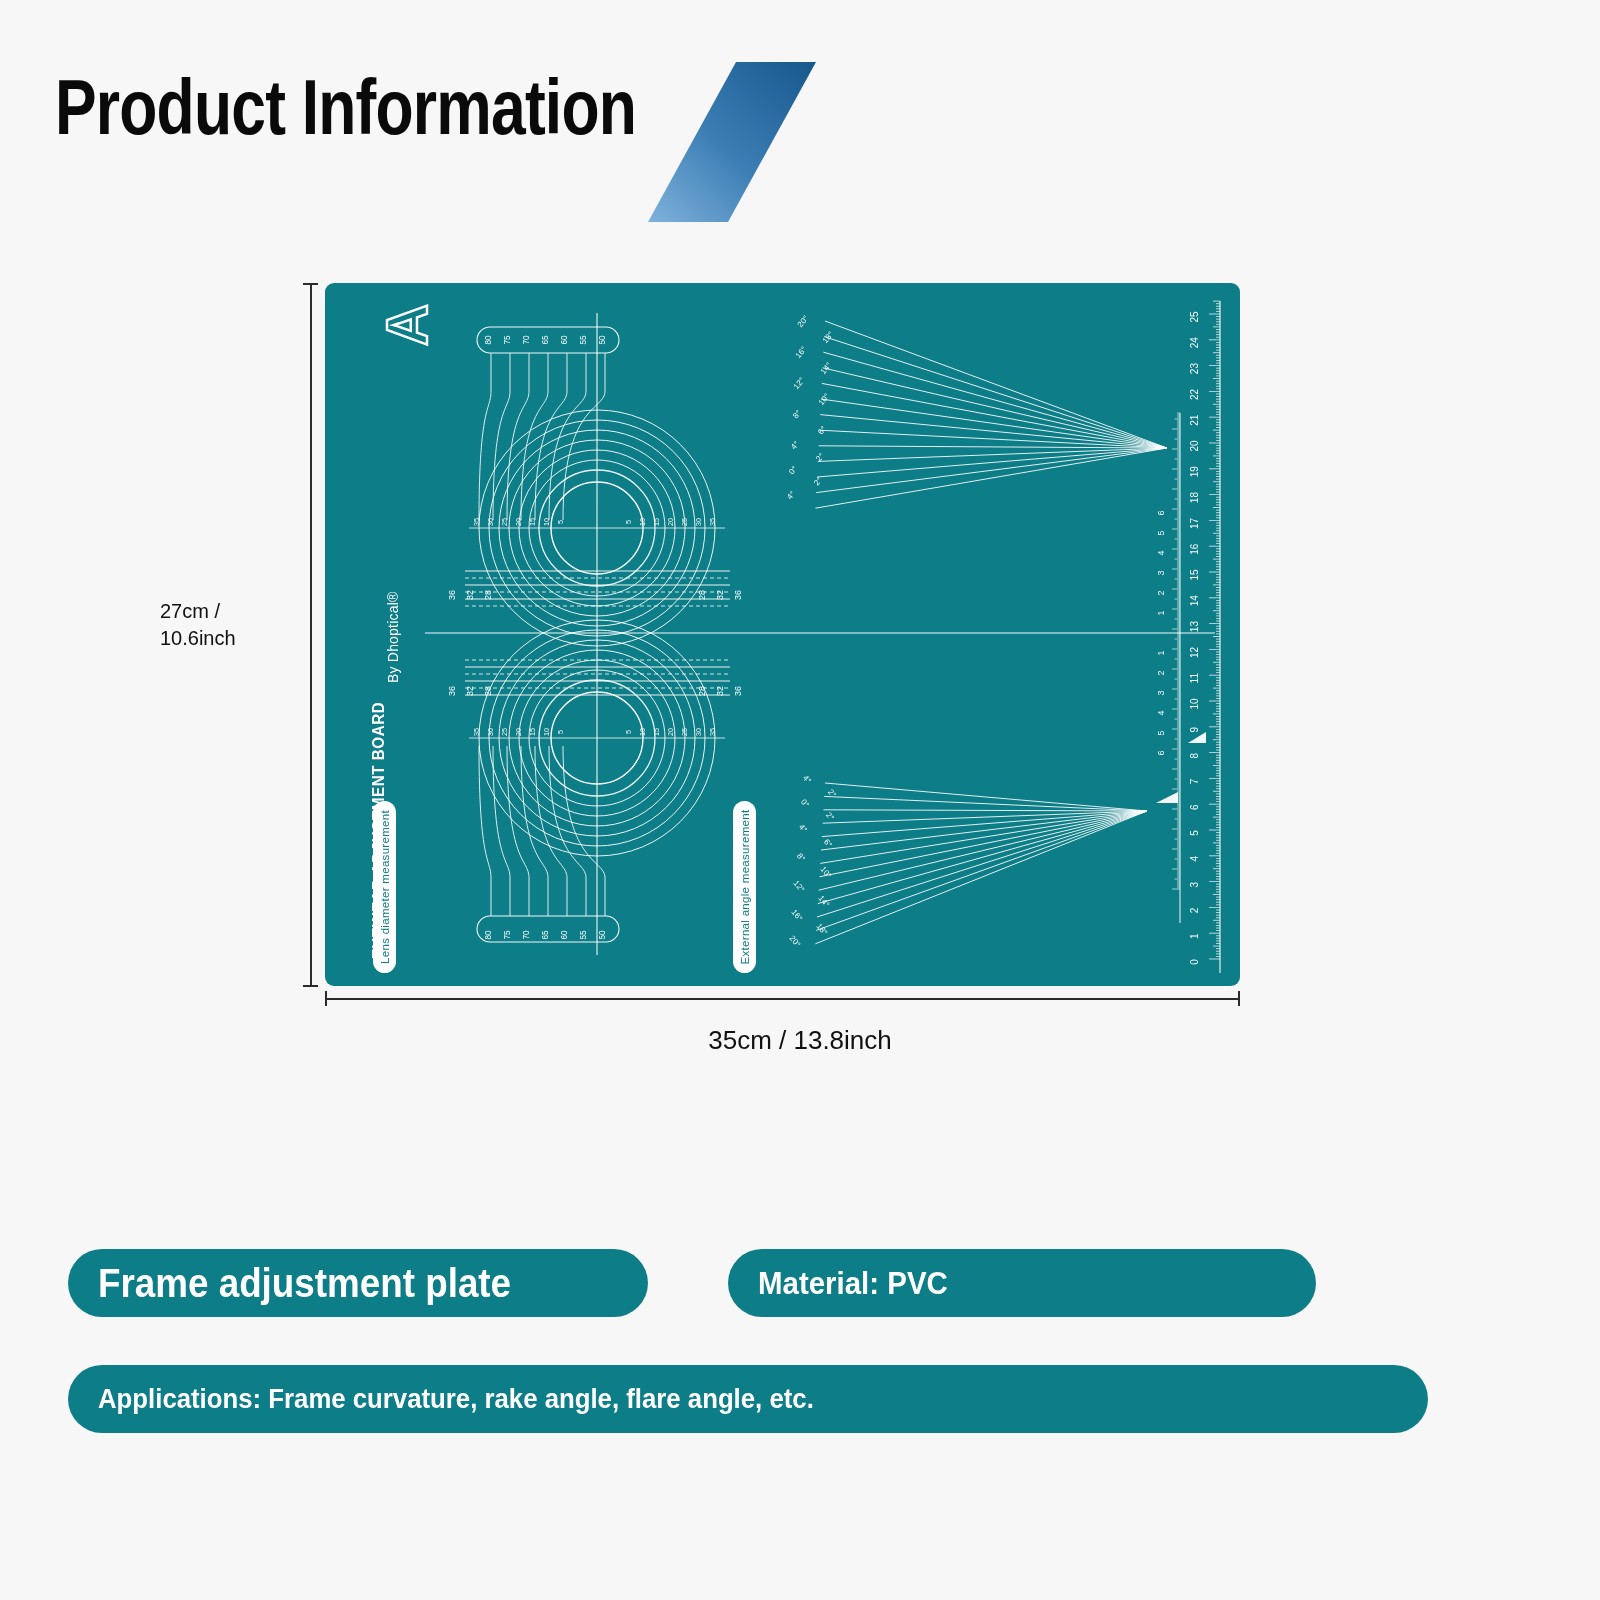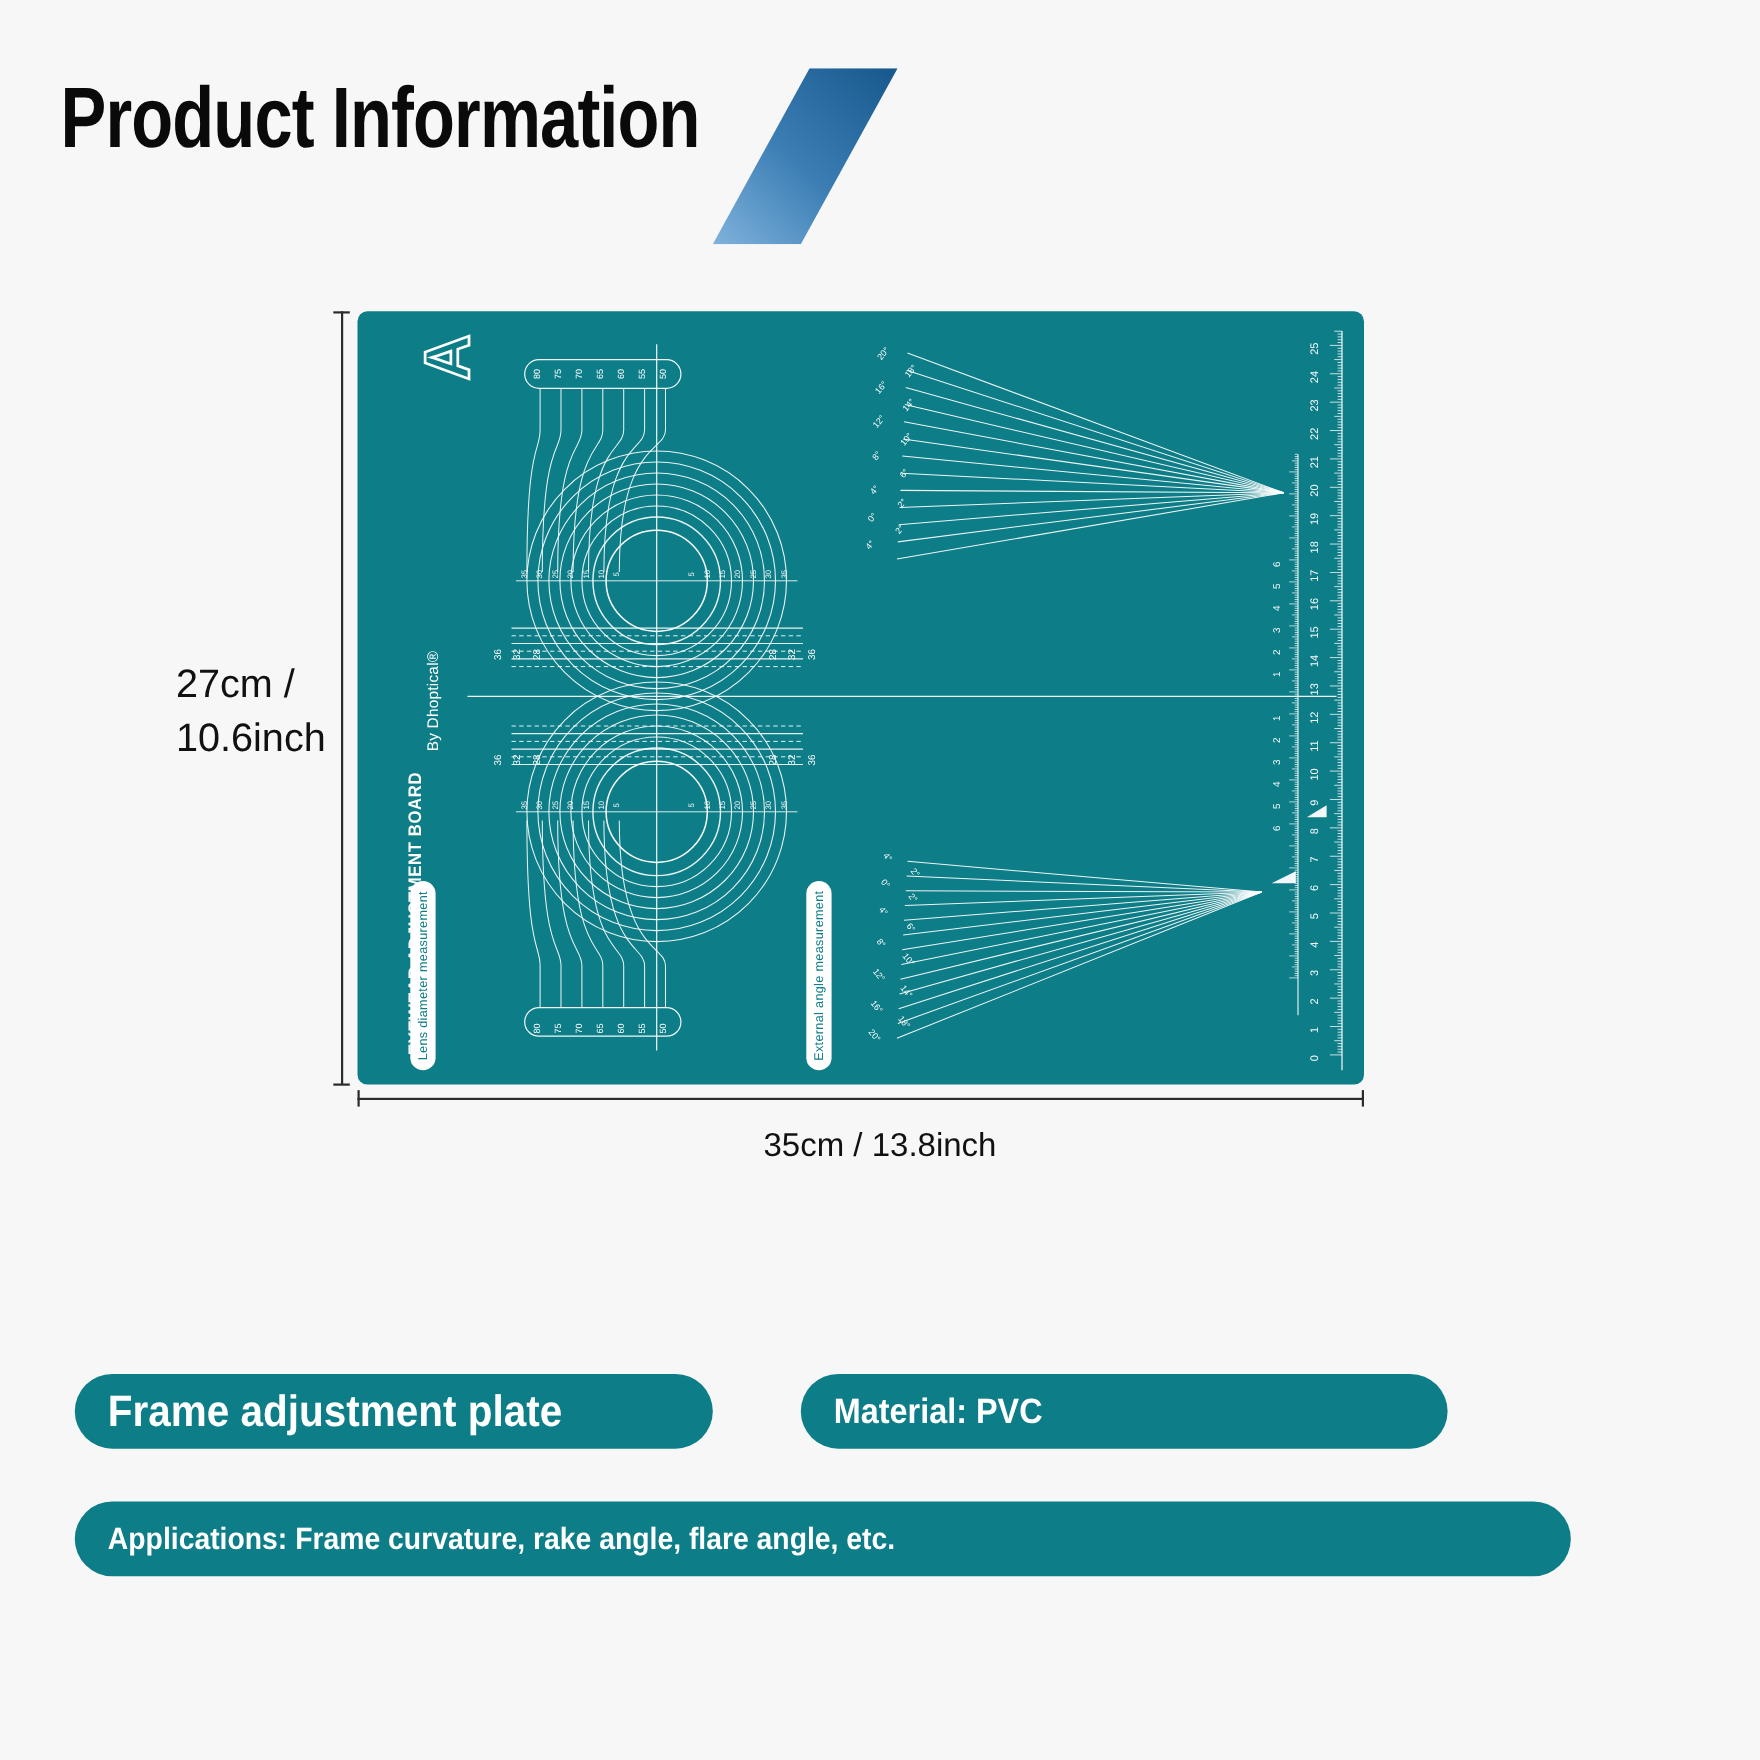--- a/index.html
+++ b/index.html
@@ -27,26 +27,26 @@
   }
   #title-slash {
     position:absolute; left:648px; top:62px;
     width:168px; height:160px;
     z-index:1;
   }
 
   
   #dim-left-label {
     position:absolute; left:160px; top:598px;
-    font-size:36px; color:#111; line-height:1.35;
+    font-size:20px; color:#111; line-height:1.35;
     white-space:nowrap;
   }
   #dim-bottom-label {
     position:absolute; left:0; top:1025px; width:1600px;
-    text-align:center; font-size:30px; color:#111;
+    text-align:center; font-size:26px; color:#111;
   }
   .dimline { position:absolute; background:#2b2b2b; }
   #dimline-v { left:310px; top:283px; width:1.6px; height:703px; }
   #dimline-v-cap-t { left:303px; top:283px; width:15px; height:1.6px; }
   #dimline-v-cap-b { left:303px; top:985px; width:15px; height:1.6px; }
   #dimline-h { left:325px; top:998px; width:915px; height:1.6px; }
   #dimline-h-cap-l { left:325px; top:991px; width:1.6px; height:15px; }
   #dimline-h-cap-r { left:1238px; top:991px; width:1.6px; height:15px; }
 
   

